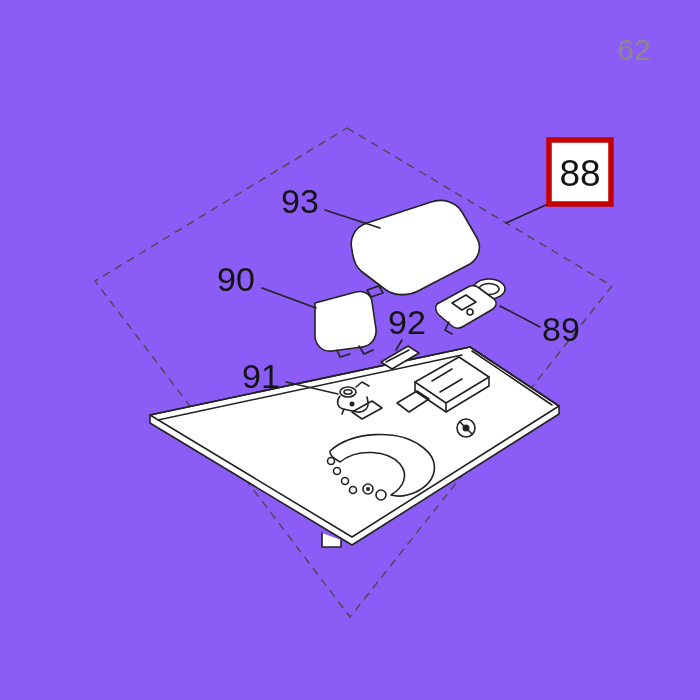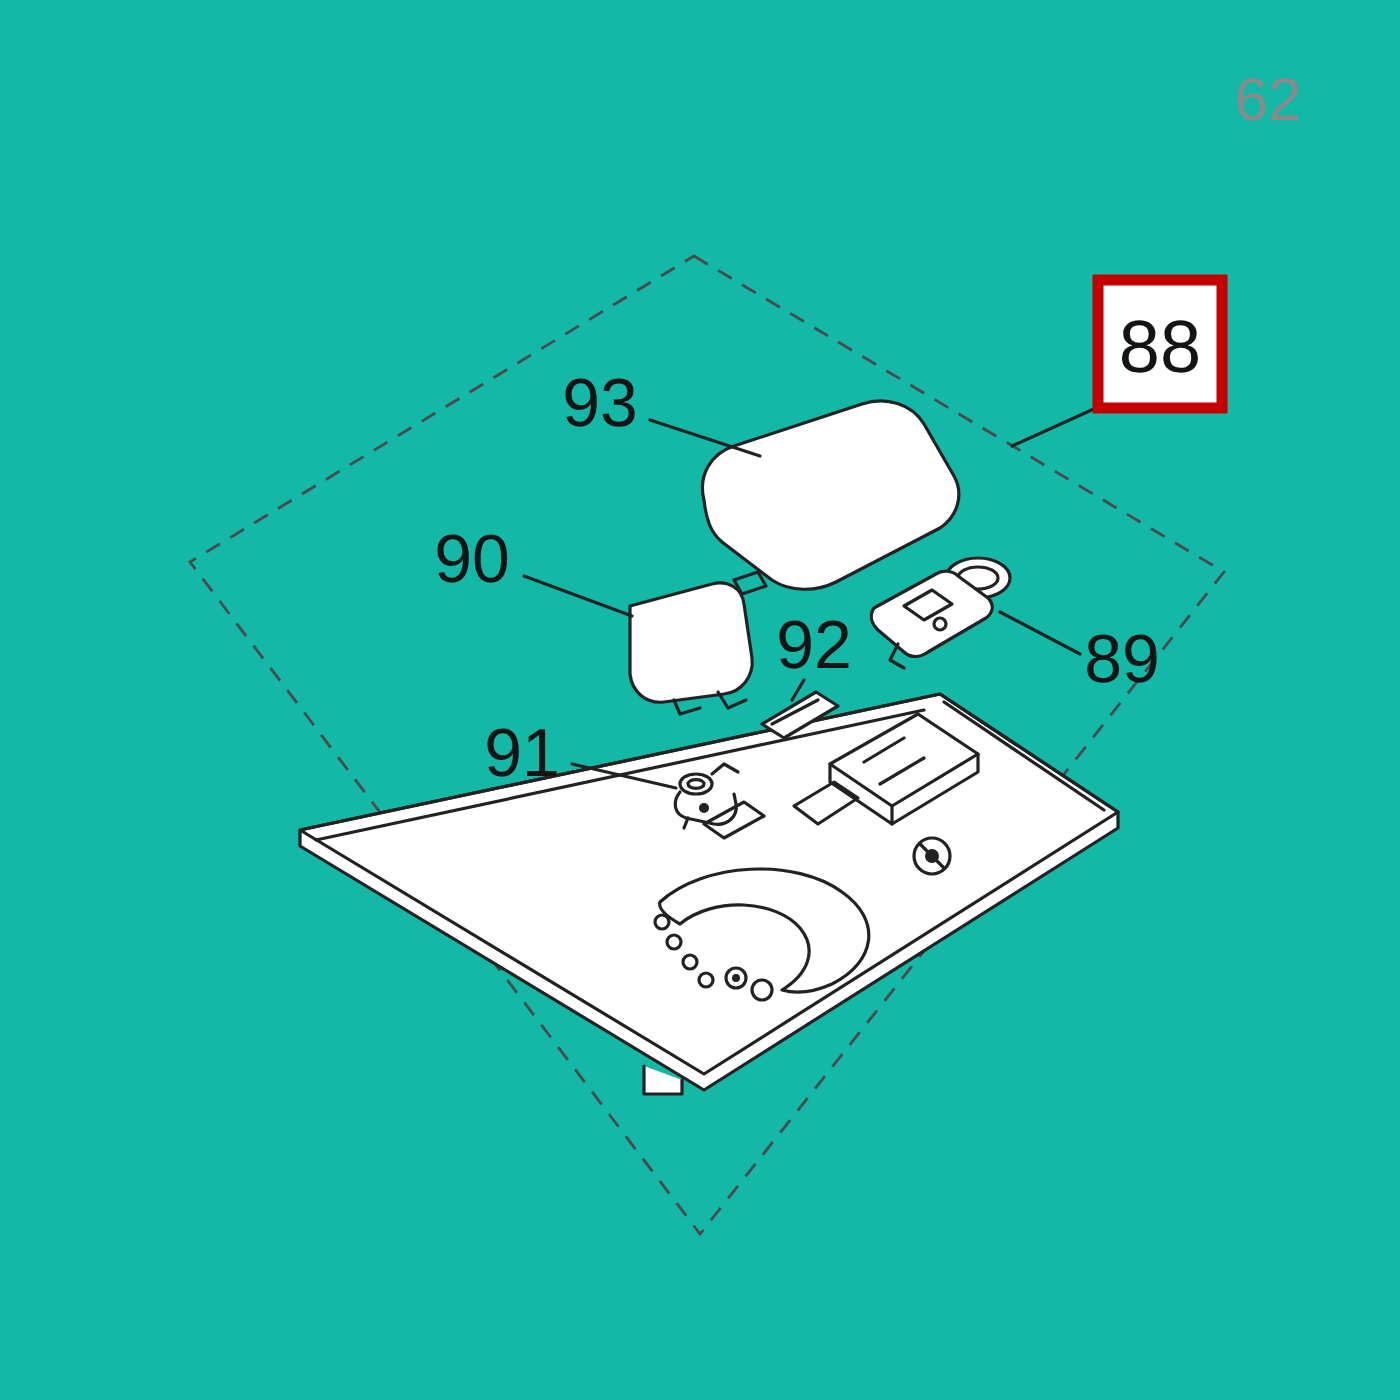--- a/index.html
+++ b/index.html
@@ -1,19 +1,19 @@
 <!DOCTYPE html>
 <html><head>
 <meta charset="utf-8">
 <style>
   html,body{margin:0;padding:0;background:#ffffff;}
   .stage{
     position:relative;
     width:700px;height:700px;
-    background:#14b8a6;
+    background:#8b5cf6;
     font-family:"Liberation Sans", sans-serif;
     overflow:hidden;
   }
   svg{display:block;}
   .part-label{
     font-family:"Liberation Sans", sans-serif;
     font-size:34px;
     fill:#141414;
   }
   .page-num{

